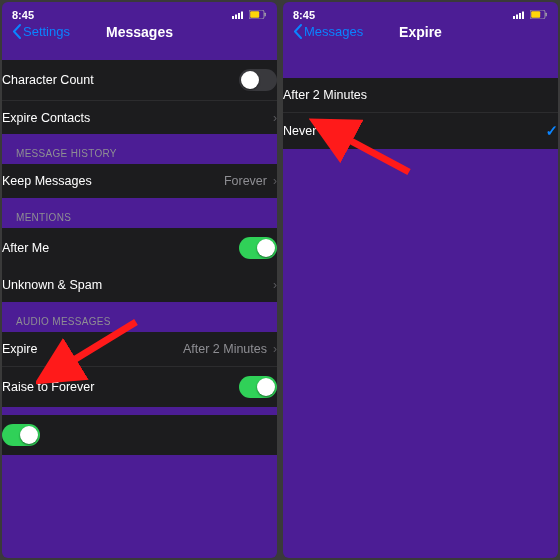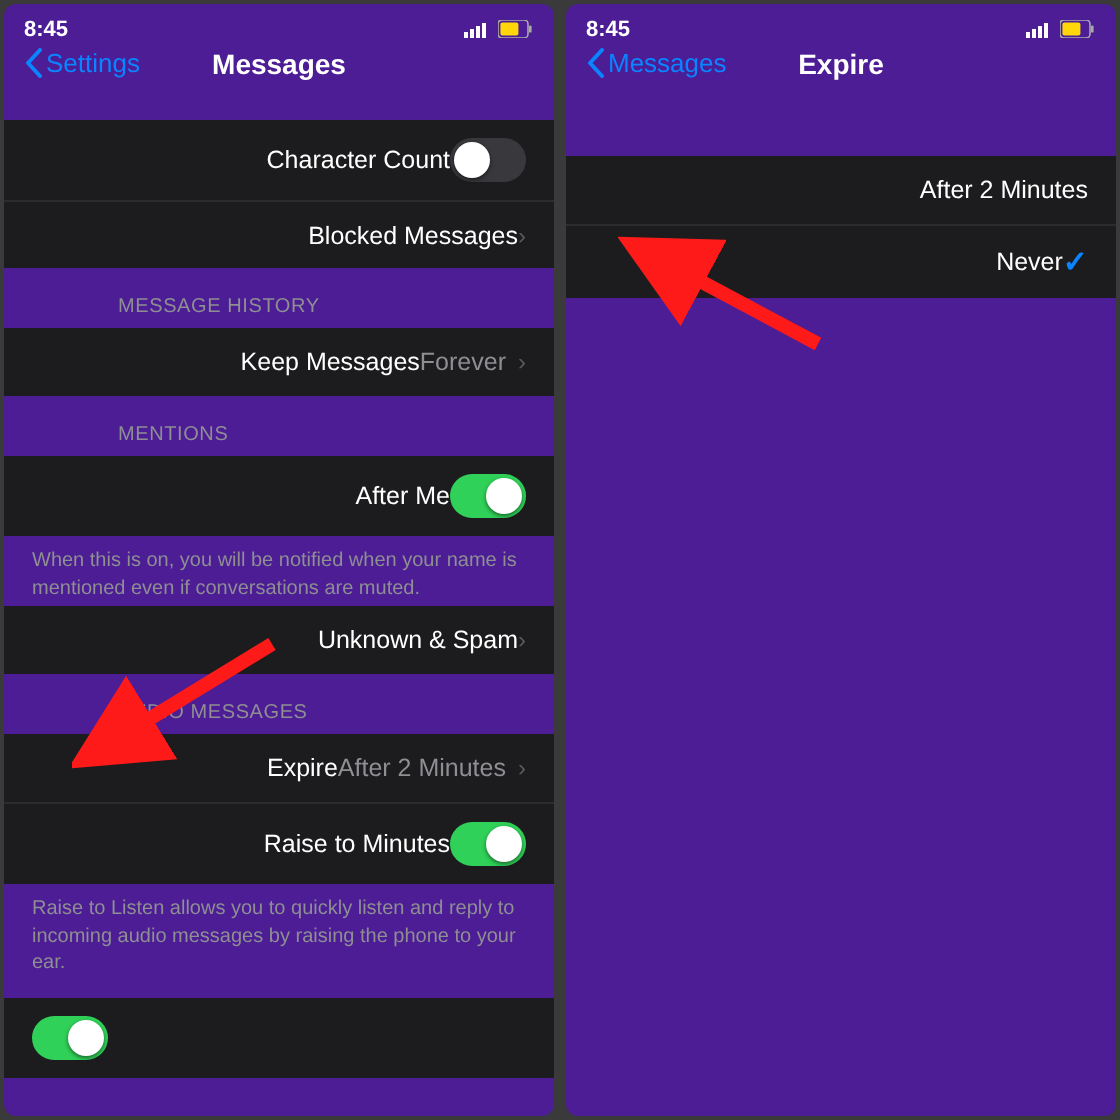--- a/index.html
+++ b/index.html
@@ -54,29 +54,27 @@
     overflow: hidden;
     color: #fff;
     font-size: 12.5px;
   }
   .group-header {
     color: #8e8e93;
     font-size: 10px;
     letter-spacing: 0.3px;
     padding: 14px 24px 5px 14px;
     text-transform: uppercase;
-    margin-left: 43px;
   }
   .row {
     background: #1c1c1e;
     border-top: 0.5px solid #2c2c2e;
-    padding: 9px 14px;
+    padding: 9px 0;
     display: flex; align-items: center;
     min-height: 34px;
-    text-align: right;
   }
   .row.first { border-top: none; }
   .row-label { flex: 1; color: #fff; }
   .row-value { color: #8e8e93; margin-right: 6px; }
   .chevron { color: #5a5a5e; font-size: 12px; }
   .footer-text {
     color: #8e8e93;
     font-size: 10px;
     line-height: 1.35;
     padding: 6px 14px 2px 14px;
@@ -137,58 +135,56 @@
   </div>
   <div class="content">
 
     <div class="row first">
       <span class="row-label">Character Count</span>
       <div class="toggle off">
           <div class="knob"></div>
         </div>
     </div>
     <div class="row">
-      <span class="row-label">Blocked Messages</span>
+      <span class="row-label">Expire Contacts</span>
       <span class="chevron">›</span>
     </div>
 
     <div class="group-header">MESSAGE HISTORY</div>
     <div class="row first">
       <span class="row-label">Keep Messages</span>
       <span class="row-value">Forever</span>
       <span class="chevron">›</span>
     </div>
 
     <div class="group-header">MENTIONS</div>
     <div class="row first">
       <span class="row-label">After Me</span>
       <div class="toggle on">
           <div class="knob"></div>
         </div>
     </div>
-    <div class="footer-text">When this is on, you will be notified when your name is mentioned even if conversations are muted.</div>
 
     <div class="row first">
       <span class="row-label">Unknown &amp; Spam</span>
       <span class="chevron">›</span>
     </div>
 
     <div class="group-header">AUDIO MESSAGES</div>
     <div class="row first">
       <span class="row-label">Expire</span>
       <span class="row-value">After 2 Minutes</span>
       <span class="chevron">›</span>
     </div>
     <div class="row">
-      <span class="row-label">Raise to Minutes</span>
+      <span class="row-label">Raise to Forever</span>
       <div class="toggle on">
           <div class="knob"></div>
         </div>
     </div>
-    <div class="footer-text">Raise to Listen allows you to quickly listen and reply to incoming audio messages by raising the phone to your ear.</div>
 
     <div style="height:8px"></div>
     <div class="row first">
       <div class="toggle on">
           <div class="knob"></div>
         </div>
     </div>
 
   </div>
 

